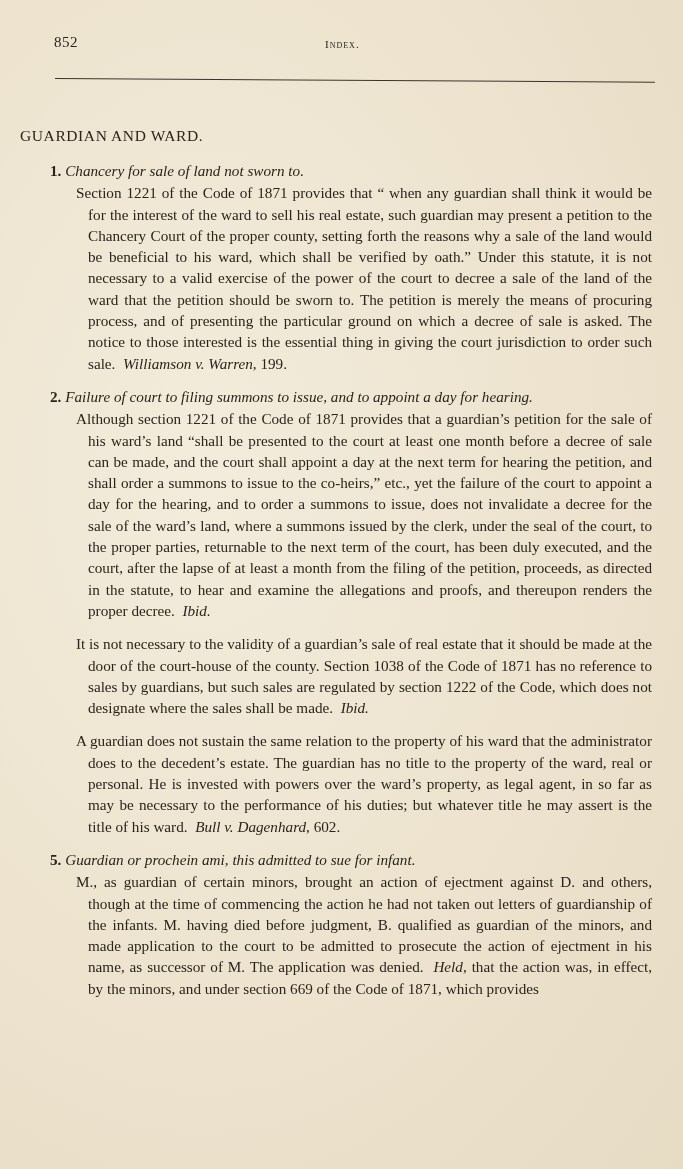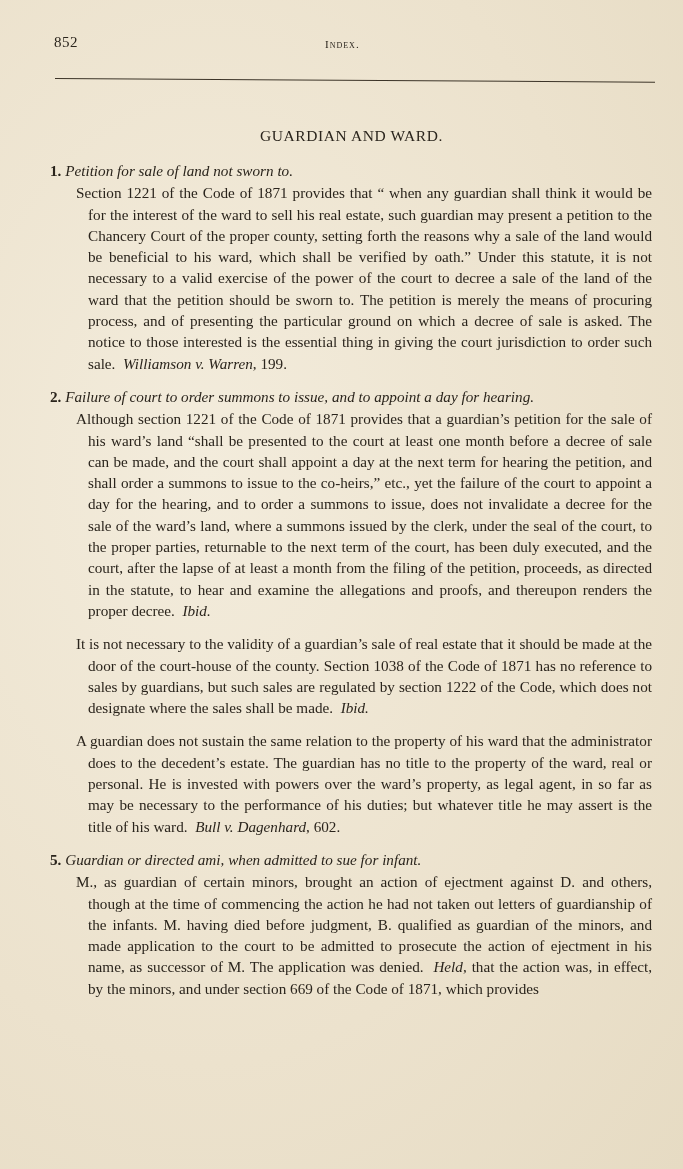--- a/index.html
+++ b/index.html
@@ -7,62 +7,62 @@
     width: 683px; height: 1169px; overflow: hidden;
     background: #efe6d3;
     background-image: radial-gradient(ellipse at 30% 40%, #f3ecdc 0%, #ece2cd 60%, #e6dbc3 100%);
     font-family: "Liberation Serif", "DejaVu Serif", serif;
     color: #2a241c;
     position: relative;
   }
   .page-number { position: absolute; left: 54px; top: 34px; font-size: 15px; letter-spacing: 0.5px; }
   .running-head { position: absolute; left: 325px; top: 38px; font-size: 11px; letter-spacing: 1px; font-variant: small-caps; }
   .rule { position: absolute; left: 55px; top: 78px; width: 600px; height: 1px; background: #3c3428; transform: rotate(0.35deg); transform-origin: left center; }
-  .section-title { position: absolute; left: 0; width: 683px; top: 127px; text-align: center; font-size: 15.5px; letter-spacing: 0.6px; padding-left: 20px; box-sizing: border-box;}
+  .section-title { position: absolute; left: 0; width: 683px; top: 127px; font-size: 15.5px; letter-spacing: 0.6px; padding-left: 20px; box-sizing: border-box;}
   .content { position: absolute; left: 40px; top: 160px; width: 612px; font-size: 15.2px; line-height: 21.3px; }
   .entry { margin-bottom: 12px; }
   .heading { margin-left: 10px; }
   .num { font-weight: bold; }
   .heading-text { font-style: italic; }
   .body { text-align: justify; text-indent: -12px; padding-left: 48px; margin-top: 1px; }
   .cite { font-style: italic; }
 </style>
 </head>
 <body>
 
 <div class="page-number">852</div>
 <div class="running-head">Index.</div>
 <div class="rule"></div>
 <div class="section-title">GUARDIAN AND WARD.</div>
 
 <div class="content">
   <div class="entry">
     <div class="heading">
       <span class="num">1.</span>
-      <span class="heading-text">Petition for sale of land not sworn to.</span>
+      <span class="heading-text">Chancery for sale of land not sworn to.</span>
     </div>
     <div class="body"><span>Section 1221 of the Code of 1871 provides that “ when any guardian shall think it would be for the interest of the ward to sell his real estate, such guardian may present a petition to the Chancery Court of the proper county, setting forth the reasons why a sale of the land would be beneficial to his ward, which shall be verified by oath.” Under this statute, it is not necessary to a valid exercise of the power of the court to decree a sale of the land of the ward that the petition should be sworn to. The petition is merely the means of procuring process, and of presenting the particular ground on which a decree of sale is asked. The notice to those interested is the essential thing in giving the court jurisdiction to order such sale.</span>&nbsp; <span class="cite">Williamson v. Warren</span><span>, 199.</span></div>
   </div>
 
   <div class="entry">
     <div class="heading">
       <span class="num">2.</span>
-      <span class="heading-text">Failure of court to order summons to issue, and to appoint a day for hearing.</span>
+      <span class="heading-text">Failure of court to filing summons to issue, and to appoint a day for hearing.</span>
     </div>
     <div class="body"><span>Although section 1221 of the Code of 1871 provides that a guardian’s petition for the sale of his ward’s land “shall be presented to the court at least one month before a decree of sale can be made, and the court shall appoint a day at the next term for hearing the petition, and shall order a summons to issue to the co-heirs,” etc., yet the failure of the court to appoint a day for the hearing, and to order a summons to issue, does not invalidate a decree for the sale of the ward’s land, where a summons issued by the clerk, under the seal of the court, to the proper parties, returnable to the next term of the court, has been duly executed, and the court, after the lapse of at least a month from the filing of the petition, proceeds, as directed in the statute, to hear and examine the allegations and proofs, and thereupon renders the proper decree.</span>&nbsp; <span class="cite">Ibid.</span></div>
   </div>
 
   <div class="entry">
     <div class="body"><span>It is not necessary to the validity of a guardian’s sale of real estate that it should be made at the door of the court-house of the county. Section 1038 of the Code of 1871 has no reference to sales by guardians, but such sales are regulated by section 1222 of the Code, which does not designate where the sales shall be made.</span>&nbsp; <span class="cite">Ibid.</span></div>
   </div>
 
   <div class="entry">
     <div class="body"><span>A guardian does not sustain the same relation to the property of his ward that the administrator does to the decedent’s estate. The guardian has no title to the property of the ward, real or personal. He is invested with powers over the ward’s property, as legal agent, in so far as may be necessary to the performance of his duties; but whatever title he may assert is the title of his ward.</span>&nbsp; <span class="cite">Bull v. Dagenhard</span><span>, 602.</span></div>
   </div>
 
   <div class="entry">
     <div class="heading">
       <span class="num">5.</span>
-      <span class="heading-text">Guardian or directed ami, when admitted to sue for infant.</span>
+      <span class="heading-text">Guardian or prochein ami, this admitted to sue for infant.</span>
     </div>
     <div class="body"><span>M., as guardian of certain minors, brought an action of ejectment against D. and others, though at the time of commencing the action he had not taken out letters of guardianship of the infants. M. having died before judgment, B. qualified as guardian of the minors, and made application to the court to be admitted to prosecute the action of ejectment in his name, as successor of M. The application was denied.</span>&nbsp; <span class="cite">Held</span><span>, that the action was, in effect, by the minors, and under section 669 of the Code of 1871, which provides</span></div>
   </div>
 </div>
 
 </body></html>

